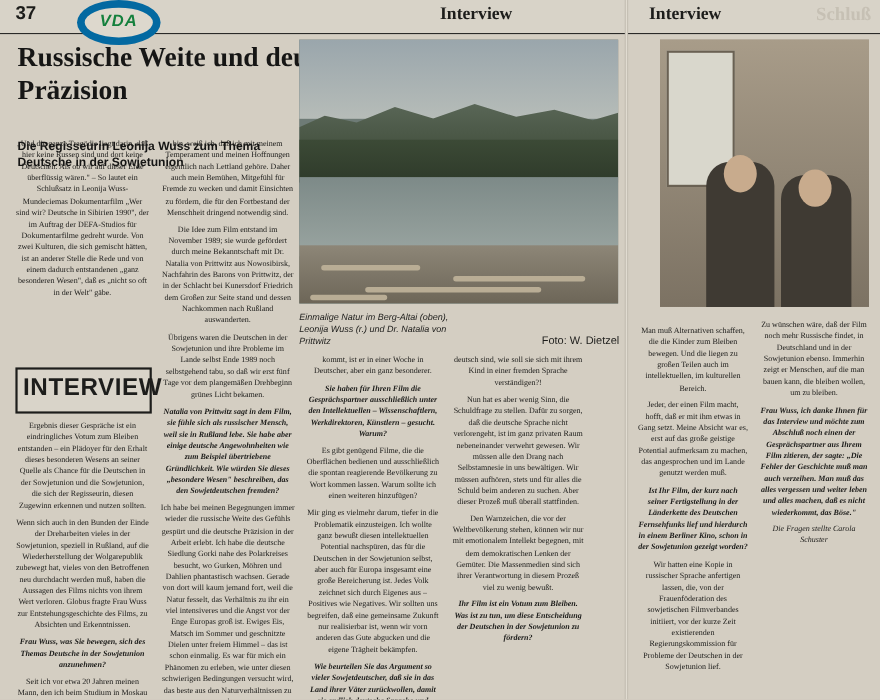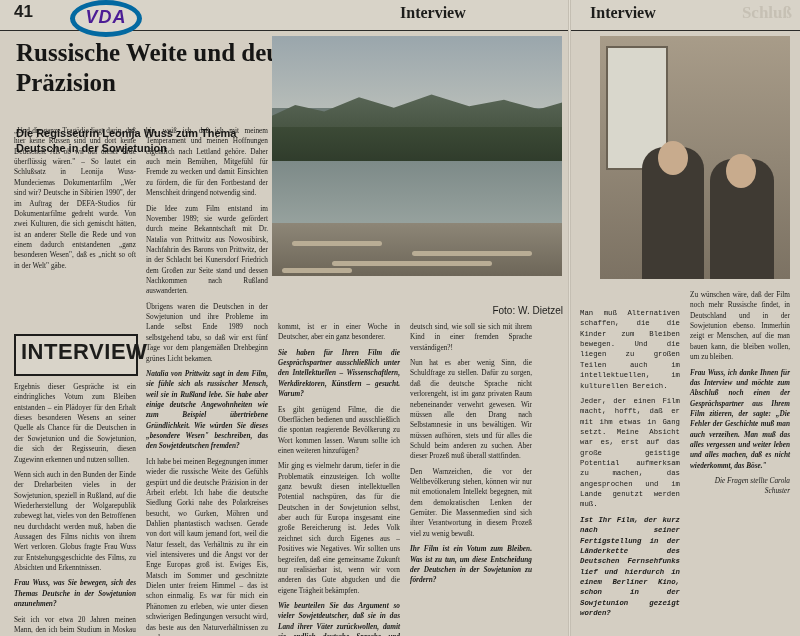--- a/index.html
+++ b/index.html
@@ -34,27 +34,27 @@
     font-family: "Liberation Sans", sans-serif;
     font-size: 17px;
     font-weight: bold;
     color: #1d1d1b;
   }
   .vda-logo {
     position: absolute;
     left: 70px; top: 0px;
     width: 62px; height: 27px;
     border-radius: 50%;
-    border: 5px solid #0369a1;
+    border: 7px solid #0369a1;
     background: #ddd8cd;
-    color: #4c1d95;
+    color: #15803d;
     font-family: "Liberation Sans", sans-serif;
     font-style: italic;
     font-weight: bold;
-    font-size: 18px;
+    font-size: 15px;
     text-align: center;
     line-height: 25px;
     letter-spacing: 1px;
   }
   .masthead-title-left {
     position: absolute;
     left: 400px; top: 4px;
     font-family: "Liberation Serif", serif;
     font-size: 16px;
     font-weight: bold;
@@ -203,44 +203,44 @@
   
   .col {
     position: absolute;
     font-family: "Liberation Serif", serif;
     font-size: 7.3px;
     line-height: 1.42;
     text-align: justify;
     color: #1b1b19;
     hyphens: auto;
   }
-  .col p { margin: 0 0 5px 0; }
+  .col p { margin: 0 0 5px 0; text-align: center; }
   .col p.q { font-style: italic; font-weight: bold; }
   .col-1 { left: 14px;  top: 126px; width: 122px; }
   .col-1b { left: 14px; top: 382px; width: 122px; }
   .col-2 { left: 146px; top: 126px; width: 122px; }
   .col-3 { left: 278px; top: 322px; width: 122px; }
   .col-4 { left: 410px; top: 322px; width: 122px; }
-  .col-5 { left: 580px; top: 308px; width: 100px; font-family: Liberation Mono, monospace; }
+  .col-5 { left: 580px; top: 296px; width: 100px; }
   .col-6 { left: 690px; top: 290px; width: 100px; }
   .sig {
     font-style: italic;
     font-size: 7.3px;
     text-align: right;
     display: block;
     margin-top: 4px;
   }
 </style>
 </head>
 <body>
 
 <div class="page">
 
   <div class="masthead">
-    <div class="page-number">41</div>
+    <div class="page-number">37</div>
     <div class="vda-logo">VDA</div>
     <div class="masthead-title-left">Interview</div>
     <div class="masthead-title-right">Interview</div>
     <div class="masthead-ghost">Schluß</div>
   </div>
 
   <div class="spine"></div>
 
   <div class="headline">Russische Weite und deutsche Präzision</div>
   <div class="subhead">Die Regisseurin Leonija Wuss zum Thema Deutsche in der Sowjetunion</div>
@@ -259,20 +259,21 @@
 
   <div class="photo-people">
     <div class="pp-wall"></div>
     <div class="pp-window"></div>
     <div class="pp-figure" style="left:42px; width:62px; height:132px;"></div>
     <div class="pp-head" style="left:58px; top:105px; width:30px; height:34px;"></div>
     <div class="pp-figure" style="left:110px; width:64px; height:120px;"></div>
     <div class="pp-head" style="left:126px; top:118px; width:30px; height:34px;"></div>
   </div>
 
+  <div class="caption">Einmalige Natur im Berg-Altai (oben), Leonija Wuss (r.) und Dr. Natalia von Prittwitz</div>
   <div class="photo-credit">Foto: W. Dietzel</div>
 
   <div class="interview-banner">
     <span>INTERVIEW</span>
   </div>
 
   <div class="col col-1">
     <p>„Und die ganze Tragödie liegt darin, daß hier keine Russen sind und dort keine Deutschen. Als ob wir auf dieser Erde überflüssig wären." – So lautet ein Schlußsatz in Leonija Wuss-Mundeciemas Dokumentarfilm „Wer sind wir? Deutsche in Sibirien 1990", der im Auftrag der DEFA-Studios für Dokumentarfilme gedreht wurde. Von zwei Kulturen, die sich gemischt hätten, ist an anderer Stelle die Rede und von einem dadurch entstandenen „ganz besonderen Wesen", daß es „nicht so oft in der Welt" gäbe.</p>
   </div>
 
@@ -306,20 +307,21 @@
     <p>Nun hat es aber wenig Sinn, die Schuldfrage zu stellen. Dafür zu sorgen, daß die deutsche Sprache nicht verlorengeht, ist im ganz privaten Raum nebeneinander verwehrt gewesen. Wir müssen alle den Drang nach Selbstamnesie in uns bewältigen. Wir müssen aufhören, stets und für alles die Schuld beim anderen zu suchen. Aber dieser Prozeß muß überall stattfinden.</p>
     <p>Den Warnzeichen, die vor der Weltbevölkerung stehen, können wir nur mit emotionalem Intellekt begegnen, mit dem demokratischen Lenken der Gemüter. Die Massenmedien sind sich ihrer Verantwortung in diesem Prozeß viel zu wenig bewußt.</p>
     <p class="q">Ihr Film ist ein Votum zum Bleiben. Was ist zu tun, um diese Entscheidung der Deutschen in der Sowjetunion zu fördern?</p>
 
   </div>
 
   <div class="col col-5">
     <p>Man muß Alternativen schaffen, die die Kinder zum Bleiben bewegen. Und die liegen zu großen Teilen auch im intellektuellen, im kulturellen Bereich.</p>
     <p>Jeder, der einen Film macht, hofft, daß er mit ihm etwas in Gang setzt. Meine Absicht war es, erst auf das große geistige Potential aufmerksam zu machen, das angesprochen und im Lande genutzt werden muß.</p>
     <p class="q">Ist Ihr Film, der kurz nach seiner Fertigstellung in der Länderkette des Deutschen Fernsehfunks lief und hierdurch in einem Berliner Kino, schon in der Sowjetunion gezeigt worden?</p>
+    <p>Wir hatten eine Kopie in russischer Sprache anfertigen lassen, die, von der Frauenföderation des sowjetischen Filmverbandes initiiert, vor der kurze Zeit existierenden Regierungskommission für Probleme der Deutschen in der Sowjetunion lief.</p>
   </div>
 
   <div class="col col-6">
     <p>Zu wünschen wäre, daß der Film noch mehr Russische findet, in Deutschland und in der Sowjetunion ebenso. Immerhin zeigt er Menschen, auf die man bauen kann, die bleiben wollen, um zu bleiben.</p>
     <p class="q">Frau Wuss, ich danke Ihnen für das Interview und möchte zum Abschluß noch einen der Gesprächspartner aus Ihrem Film zitieren, der sagte: „Die Fehler der Geschichte muß man auch verzeihen. Man muß das alles vergessen und weiter leben und alles machen, daß es nicht wiederkommt, das Böse."</p>
     <p class="sig">Die Fragen stellte Carola Schuster</p>
   </div>
 
 </div>
 

